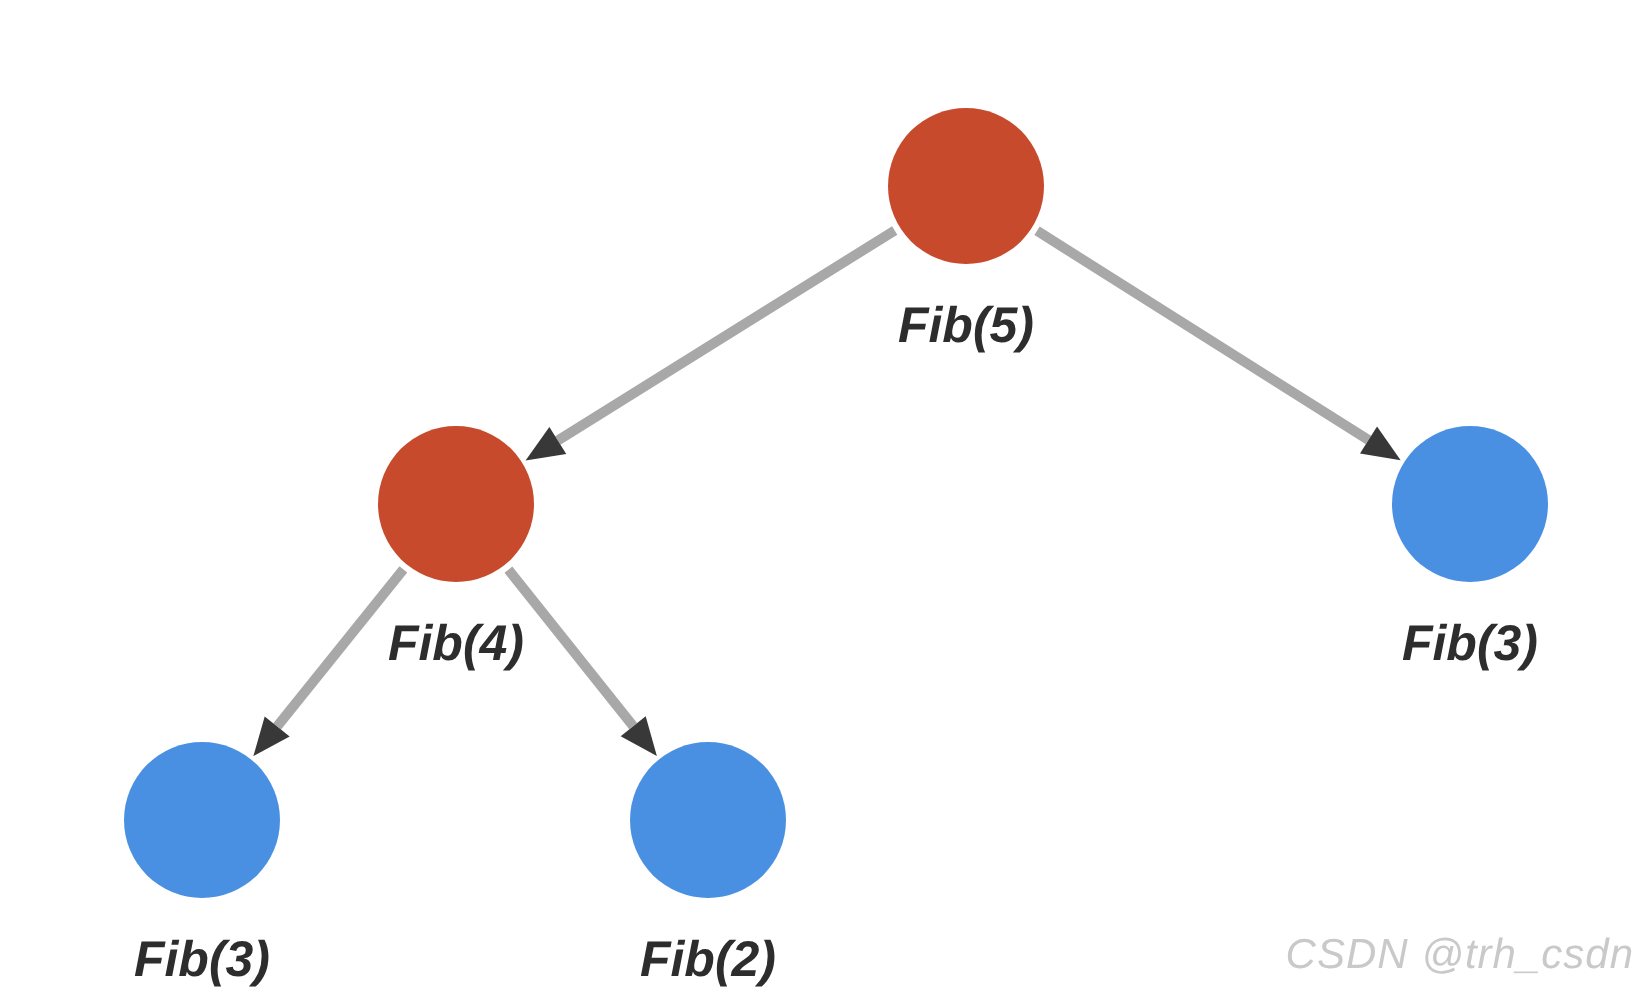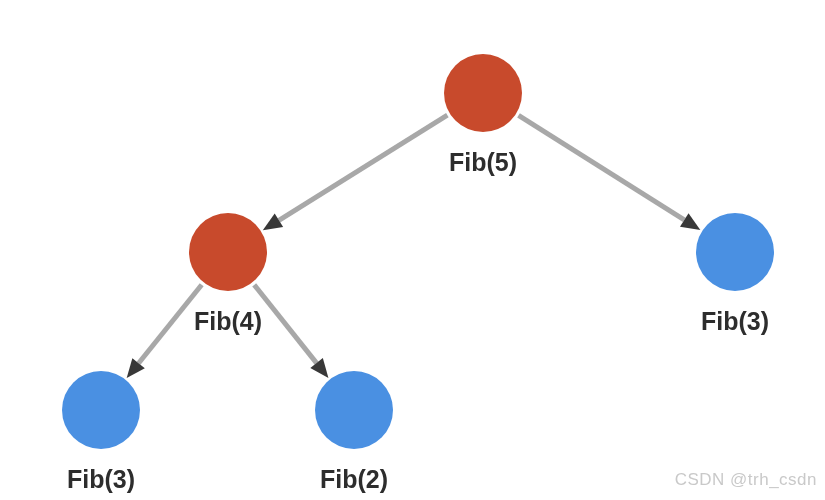--- a/index.html
+++ b/index.html
@@ -22,30 +22,30 @@
   }
   .node-label {
     font-family: "Liberation Sans", sans-serif;
     font-size: 25px;
     font-weight: bold;
   }
   .watermark {
     position: absolute;
     right: 8px;
     bottom: 10px;
-    font-size: 17px;
+    font-size: 21px;
     font-weight: 400;
     letter-spacing: 0.5px;
     user-select: none;
   }
 </style>
 </head>
 <body>
 
-<div class="canvas" style="background: rgb(255, 255, 255);">
+<div class="canvas" style="background: rgb(255, 255, 255); font-style: italic;">
   <svg id="tree-svg" width="825" height="500" viewBox="0 0 825 500">
       <line x1="447.36053567768477" y1="115.22225422450246" x2="278.9135204604504" y2="220.25392253642505" stroke="#A8A8A8" stroke-width="5"></line>
       <polygon points="262.79090564797445,230.3068470665571 274.68071013197374,213.46545314169833 283.14633078892706,227.04239193115177" fill="#383838"></polygon>
       <line x1="518.5205786174978" y1="115.41179365151649" x2="684.2563162607173" y2="219.98315192640501" stroke="#A8A8A8" stroke-width="5"></line>
       <polygon points="700.3251494448235,230.12182048304342 679.987403184238,226.74897642497604 688.5252293371966,213.217327427834" fill="#383838"></polygon>
       <line x1="201.687077458358" y1="284.7357619022003" x2="138.58988934520286" y2="363.2346258539996" stroke="#A8A8A8" stroke-width="5"></line>
       <polygon points="126.68642438588863,378.04366100023304 132.35450612573615,358.22264060797255 144.82527256466958,368.24661110002666" fill="#383838"></polygon>
       <line x1="254.1864706266146" y1="284.8370028492469" x2="316.59075624769343" y2="363.0899959296473" stroke="#A8A8A8" stroke-width="5"></line>
       <polygon points="328.4370167692572,377.94483055192563 310.33608903831305,368.0778950966215 322.8454234570738,358.10209676267306" fill="#383838"></polygon>
       <circle cx="483" cy="93" r="39" fill="#C84A2C"></circle>

